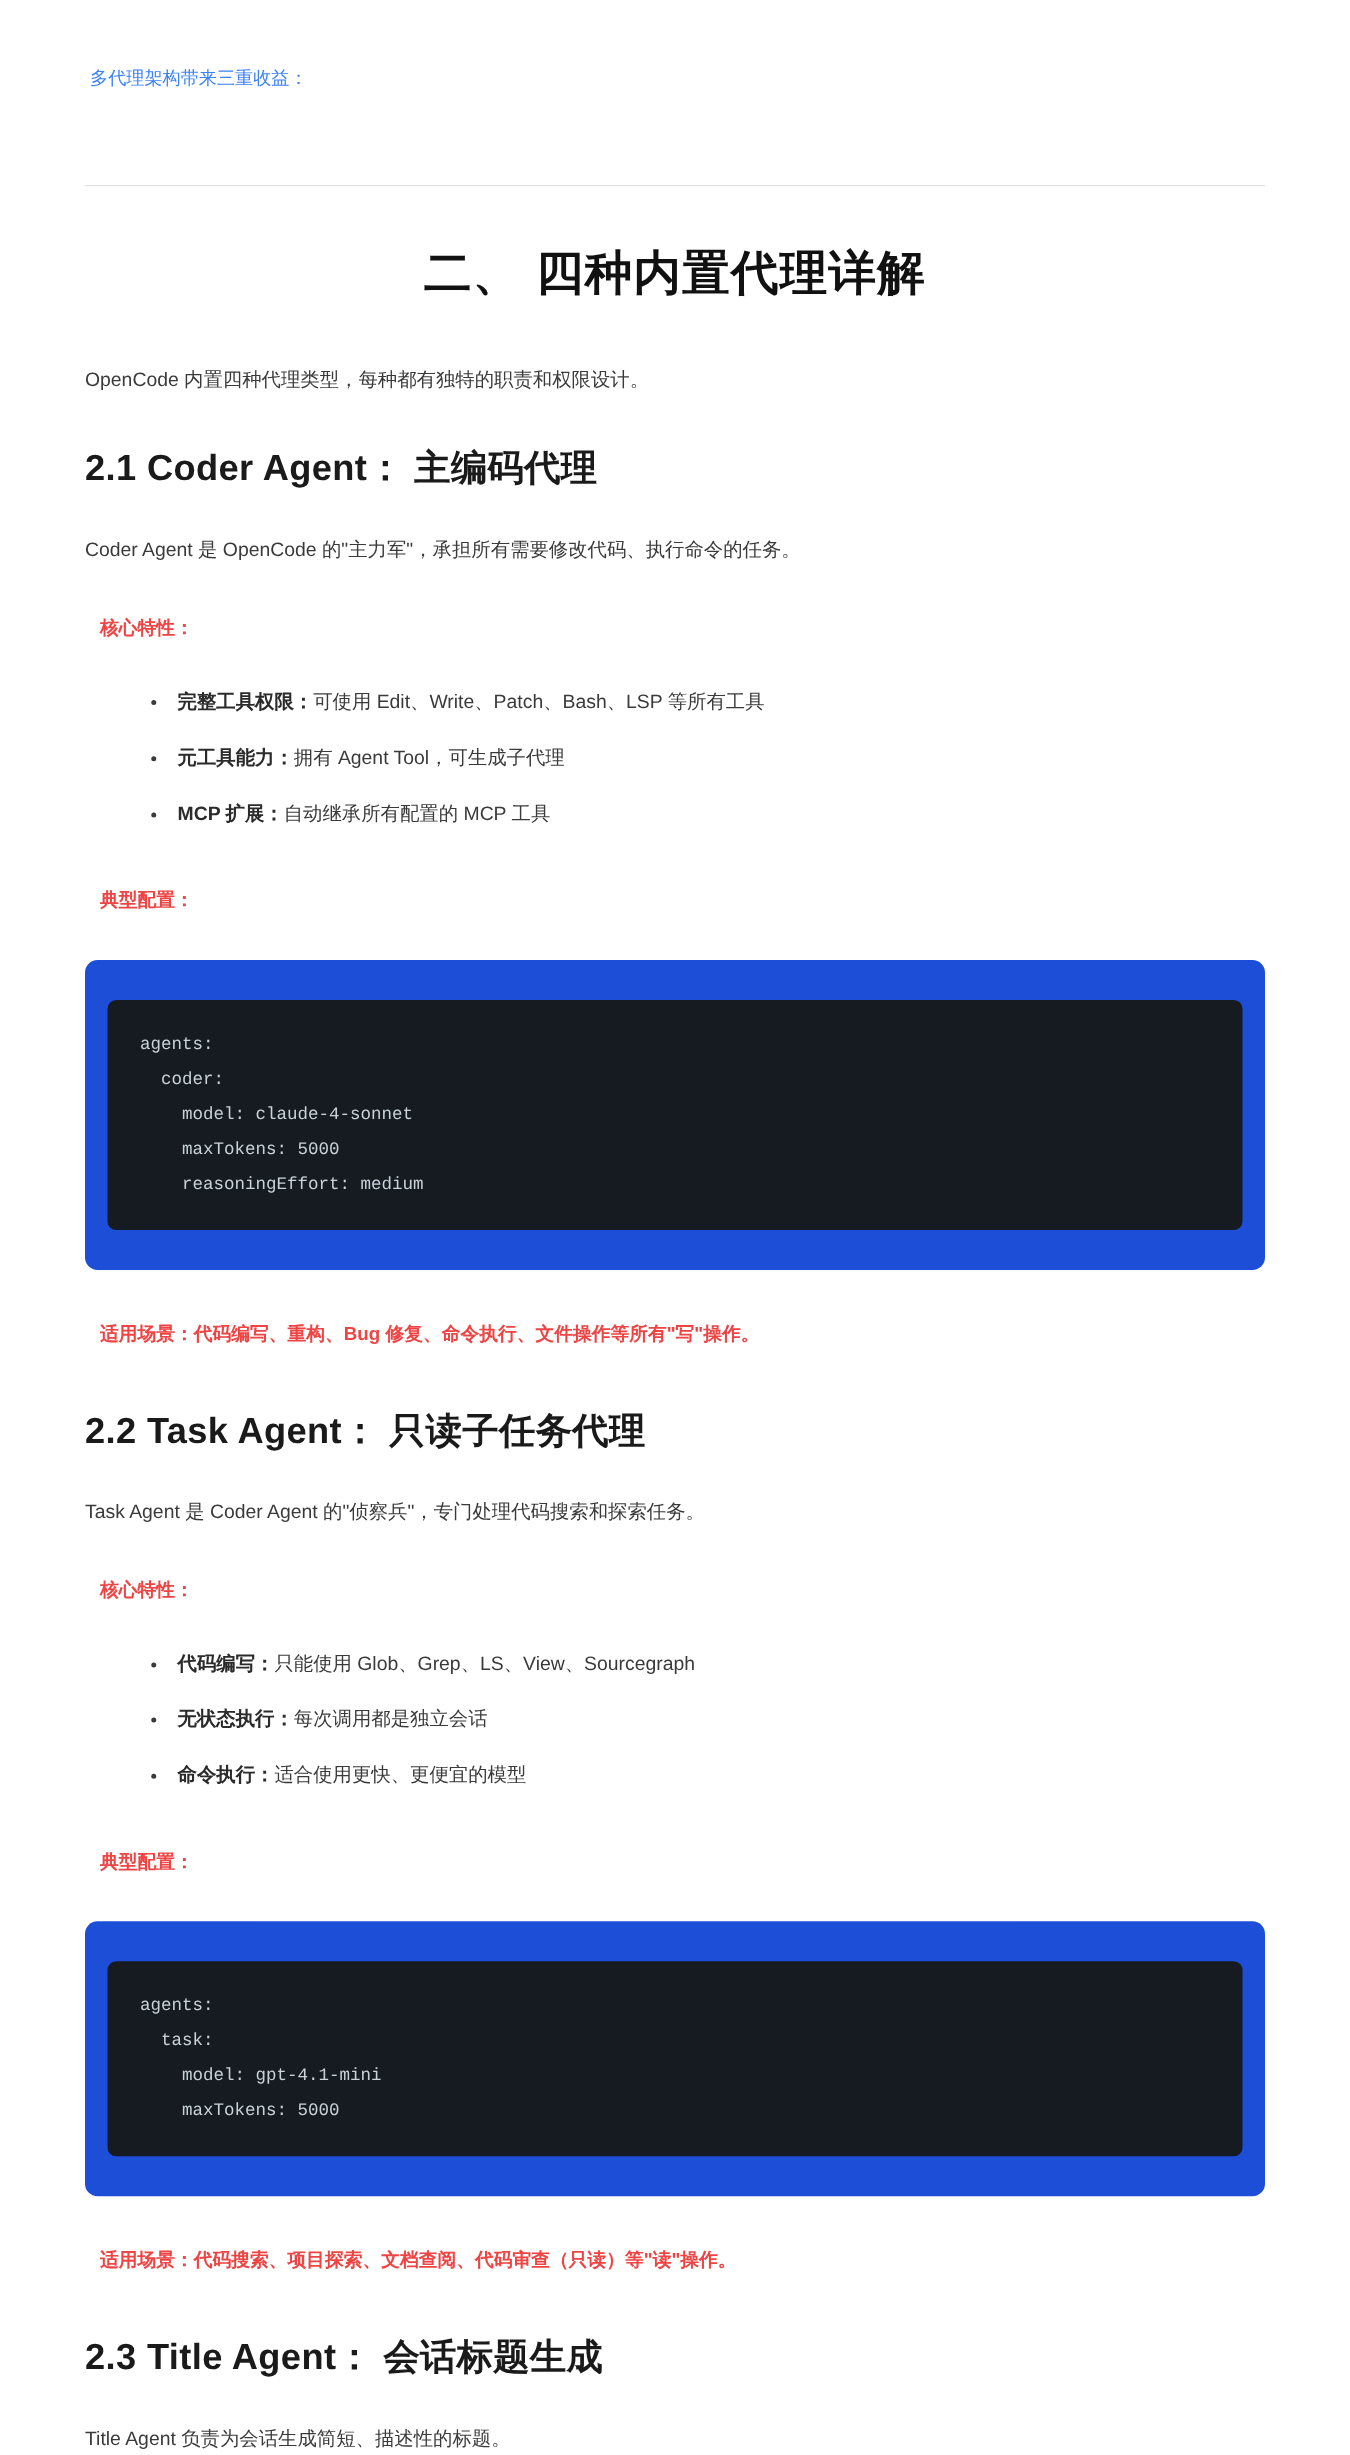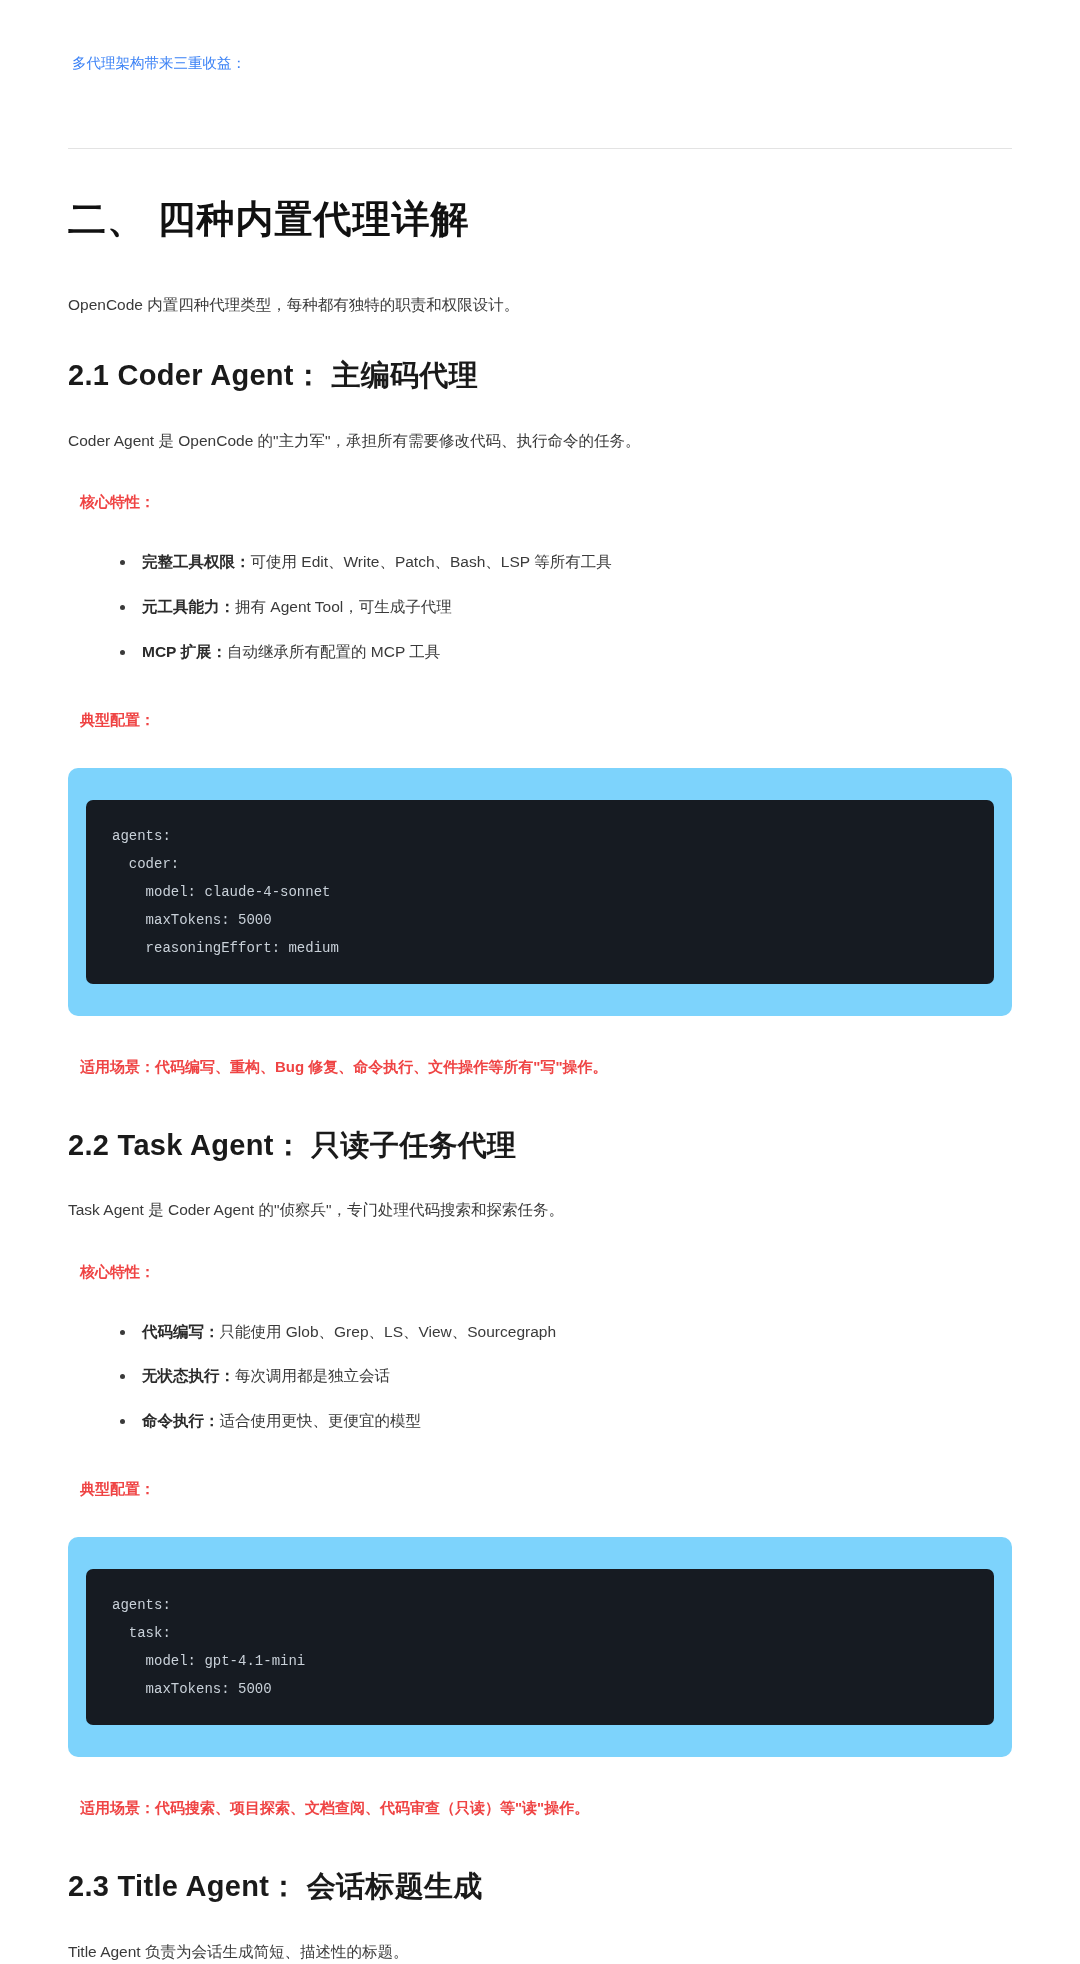--- a/index.html
+++ b/index.html
@@ -34,20 +34,21 @@
     line-height: 1.4;
   }
   h1.sec-h1 {
     font-size: 38px;
     font-weight: 700;
     color: #111111;
     margin: 0;
     padding: 0;
     letter-spacing: 1px;
     line-height: 1.4;
+    text-align: center;
   }
   h3.sec-h3 {
     font-size: 29px;
     font-weight: 600;
     color: #1a1a1a;
     margin: 0;
     padding: 0;
     letter-spacing: 0.3px;
     line-height: 1.4;
   }
@@ -102,21 +103,21 @@
 
   hr.rule {
     border: none;
     border-top: 1px solid #e3e3e3;
     margin: 0;
     height: 0;
   }
 
   
   .code-wrap {
-    background: #7dd3fc;
+    background: #1d4ed8;
     border-radius: 10px;
     padding: 18px;
     box-sizing: border-box;
   }
   .code-block {
     background: #161b22;
     border-radius: 7px;
     padding: 22px 26px;
     box-sizing: border-box;
     font-family: "Liberation Mono", monospace;

